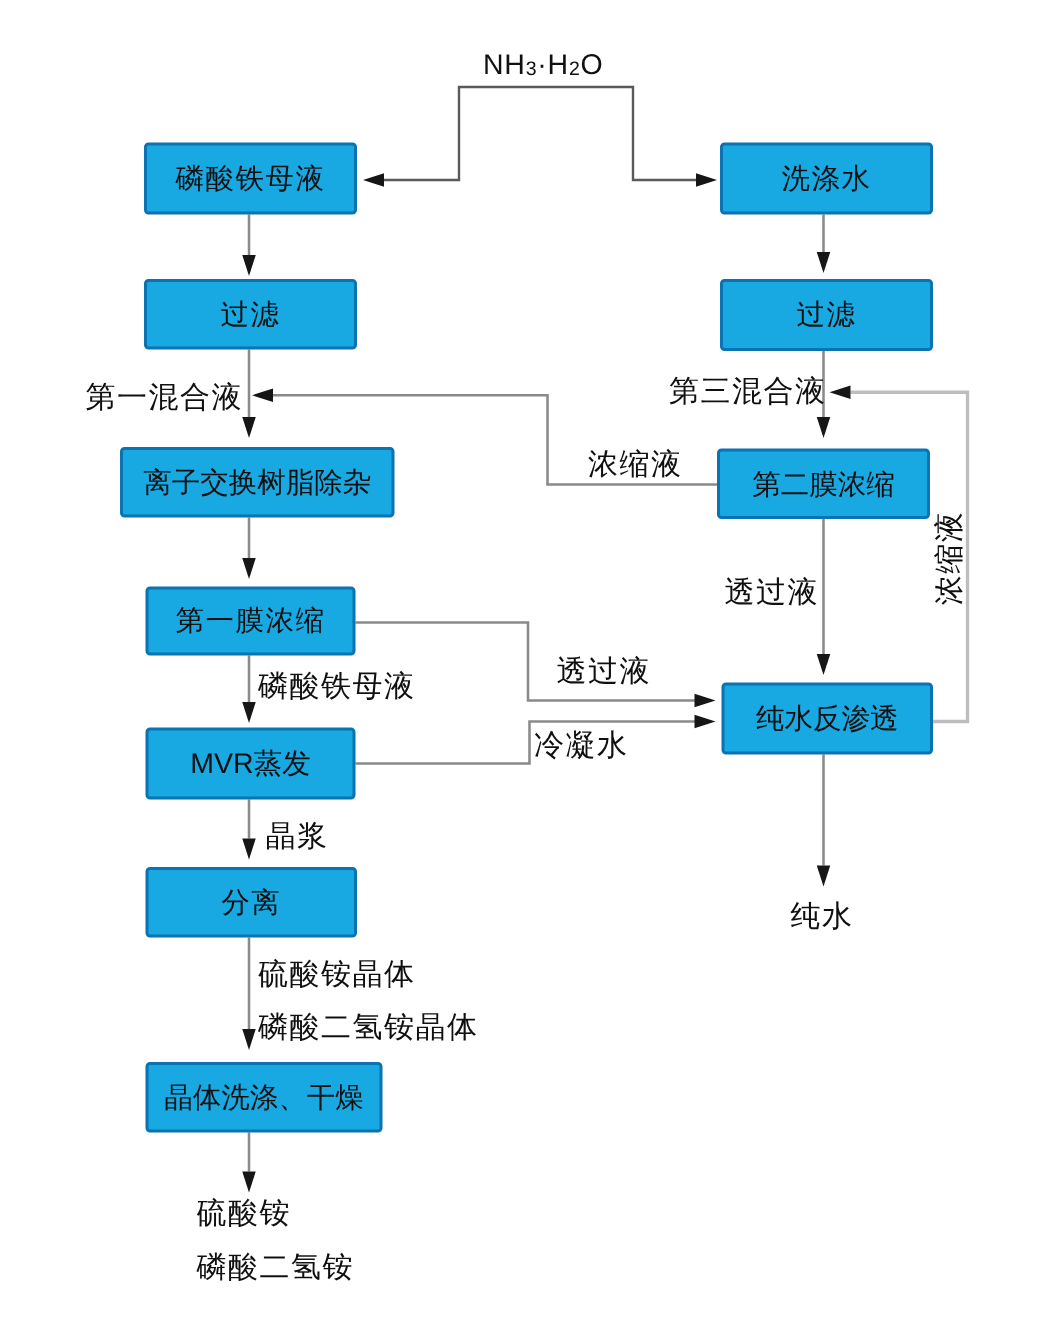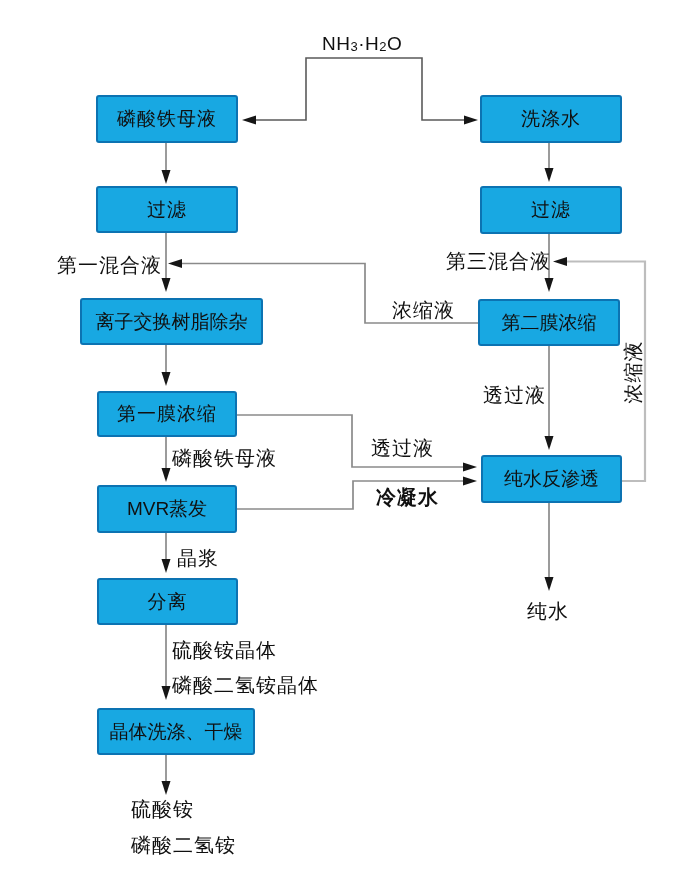--- a/index.html
+++ b/index.html
@@ -35,21 +35,21 @@
   #b-m2{left:478px;top:299px;width:142px;height:47px;letter-spacing:0;}
   #b-ro{left:481px;top:455px;width:141px;height:48px;letter-spacing:0;}
   
   #l-nh3{left:322px;top:33px;font-size:19px;line-height:22px;letter-spacing:0.5px;}
   #l-nh3 .fsub{font-size:13px;position:relative;bottom:-1px;}
   #l-mix1{left:57px;top:255px;}
   #l-mix3{left:433px;top:251px;margin-left:13px;}
   #l-conc-l{left:392px;top:300px;}
   #l-perm-c{left:483px;top:385px;}
   #l-perm-l{left:371px;top:438px;}
-  #l-cond{left:376px;top:487px;font-weight:bold;}
+  #l-cond{left:356px;top:487px;}
   #l-mix2{left:172px;top:448px;}
   #l-slurry{left:177px;top:548px;}
   #l-asc{left:172px;top:640px;}
   #l-mapc{left:172px;top:675px;}
   #l-as{left:131px;top:801px;font-family:Liberation Mono, monospace;}
   #l-map{left:131px;top:835px;}
   #l-pure{left:527px;top:601px;}
   #l-conc-r{left:633px;top:372px;transform:translate(-50%,-50%) rotate(-90deg);transform-origin:center;}
 </style>
 </head>

